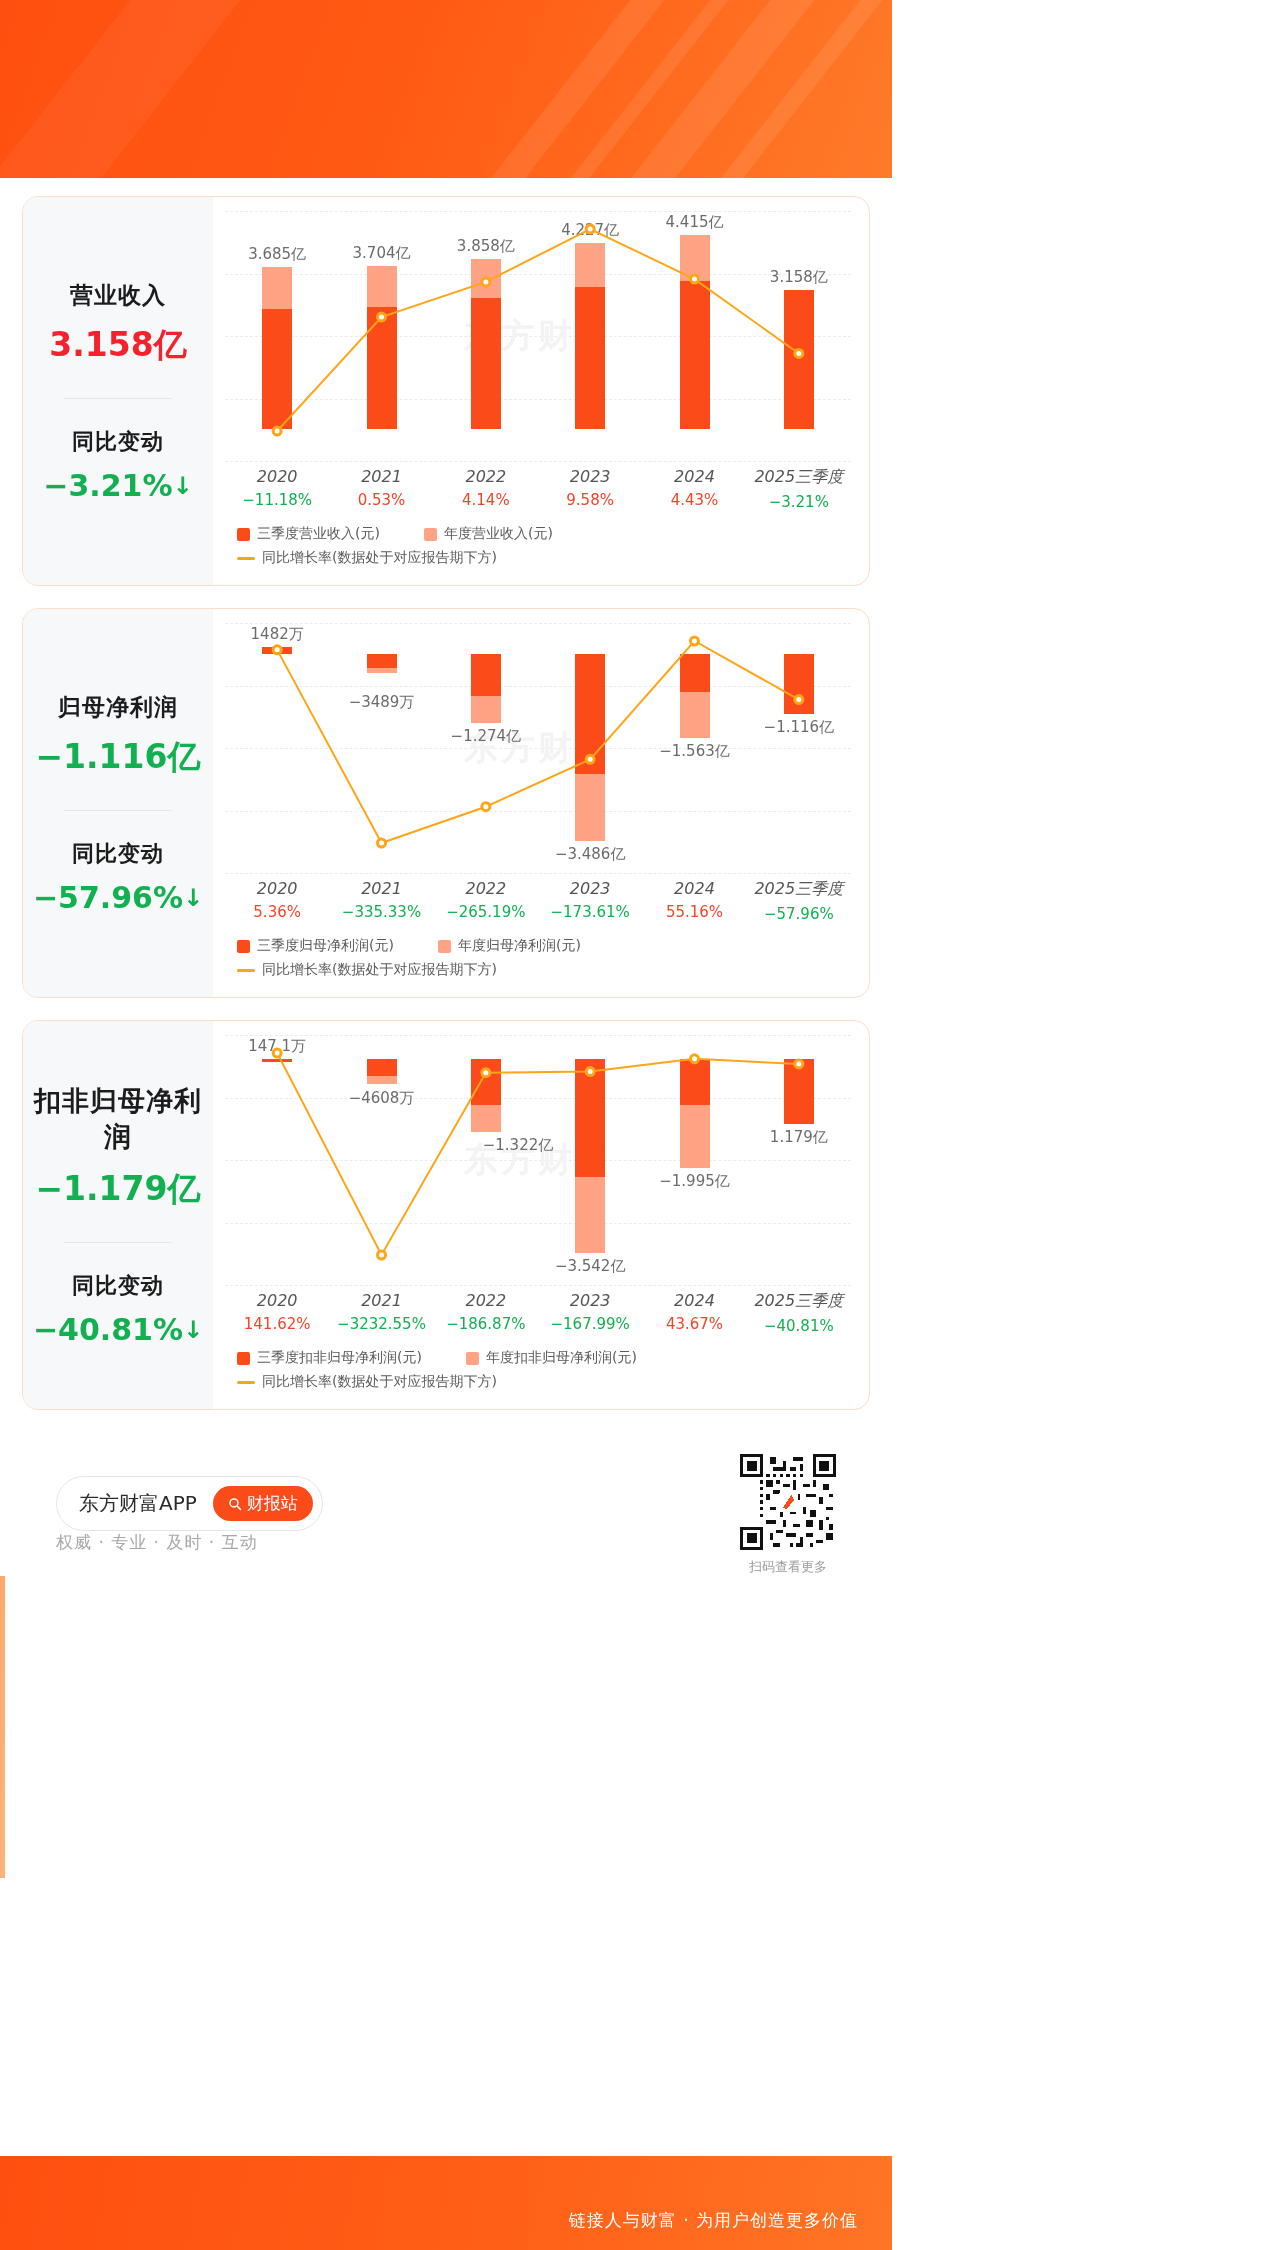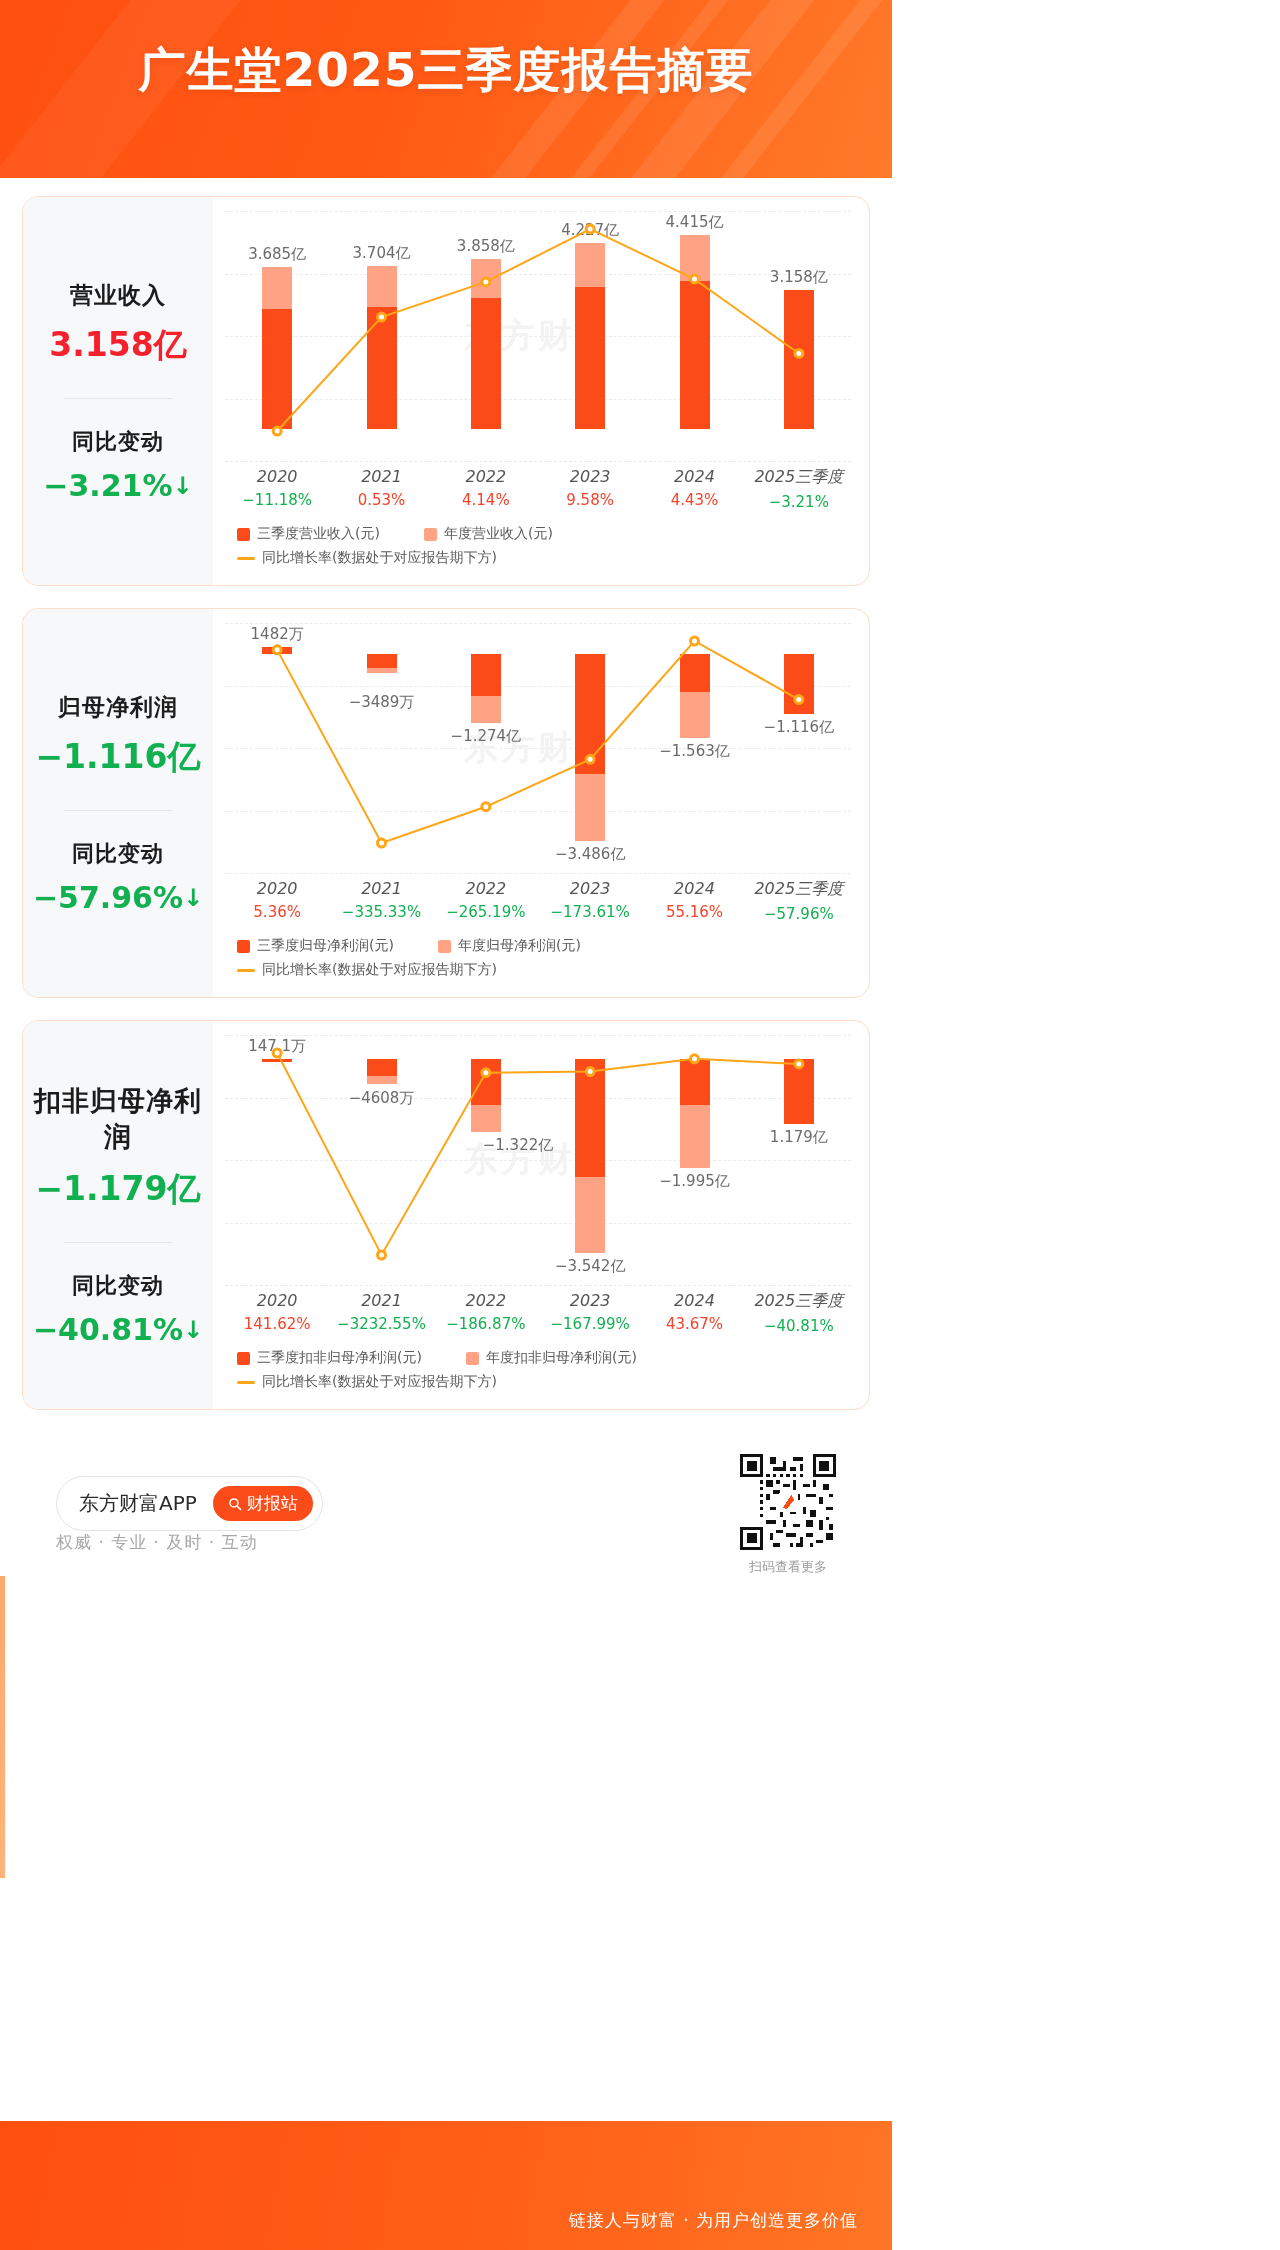--- a/index.html
+++ b/index.html
@@ -152,21 +152,21 @@
   }
   .qr-wrap{ text-align:center; }
   .qr{ width:96px; height:96px; display:block; }
   .qr-cap{
     font-size:13px; color:#9b9b9b; margin-top:8px;
     font-family:"DejaVu Sans","Liberation Sans",sans-serif;
   }
 
   
   .bottom-bar{
-    position:absolute; left:0; bottom:0; width:892px; height:129px;
+    position:absolute; left:0; bottom:0; width:892px; height:94px;
     background:linear-gradient(100deg,#ff4f10 0%,#ff5f17 55%,#ff7526 100%);
     overflow:hidden;
   }
   .bottom-text{
     position:absolute; right:34px; bottom:18px; color:#fff; font-size:17px;
     letter-spacing:1px;
     font-family:"DejaVu Sans","Liberation Sans",sans-serif;
   }
   .sidebar-strip{
     position:absolute; left:0; top:178px; width:5px; height:1700px;
@@ -175,21 +175,20 @@
 </style>
 </head>
 <body>
 
 <div class="header">
   <div class="hdr-stripe" style="left:560px;top:-40px;width:34px;height:260px;"></div>
   <div class="hdr-stripe" style="left:640px;top:-40px;width:18px;height:260px;"></div>
   <div class="hdr-stripe" style="left:700px;top:-40px;width:44px;height:260px;"></div>
   <div class="hdr-stripe" style="left:790px;top:-40px;width:22px;height:260px;"></div>
   <div class="hdr-stripe" style="left:60px;top:-60px;width:110px;height:300px;background:rgba(255,255,255,.05);"></div>
-  <div class="hdr-title">广生堂2025三季度报告摘要</div>
 </div>
 
 <div class="sidebar-strip"></div>
 
 <div class="body-wrap">
 
   <div class="card">
     <div class="card-left">
       <div class="metric-block">
         <div class="metric-name">营业收入</div>

